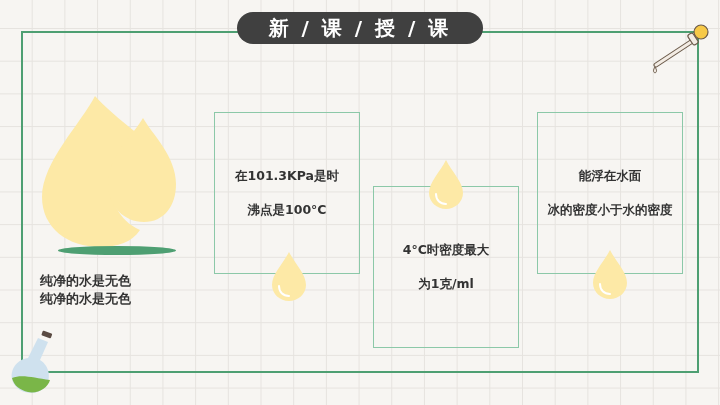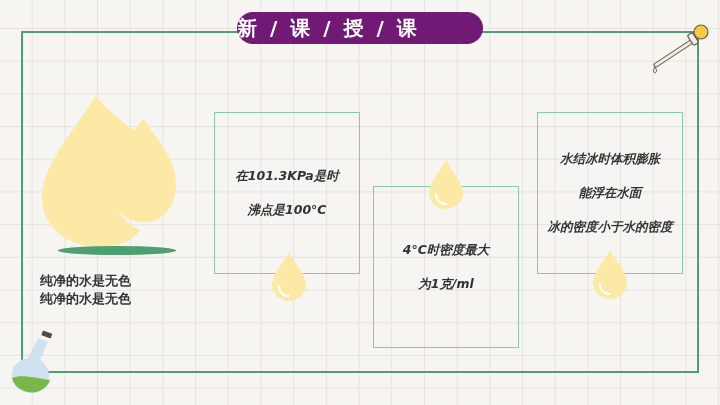--- a/index.html
+++ b/index.html
@@ -12,27 +12,27 @@
       background-size: 32.7px 32.7px;
       background-position: -1px 28px;
       font-family: "DejaVu Sans", sans-serif;
     }
     .frame {
       position: absolute; left: 21px; top: 31px; width: 678px; height: 342px;
       border: 2px solid #4e9f72; box-sizing: border-box;
     }
     .title-pill {
       position: absolute; left: 237px; top: 12px; width: 246px; height: 32px;
-      background: #701a75; border-radius: 16px;
+      background: #404040; border-radius: 16px;
       color: #ffffff; font-size: 20px; font-weight: bold; letter-spacing: 3px;
-      display: flex; align-items: center; 
+      display: flex; align-items: center; justify-content: center;
     }
     .card {
       position: absolute; border: 1.5px solid #8cc8a8; box-sizing: border-box;
-      display: flex; flex-direction: column; align-items: center; justify-content: center; font-style: italic;
+      display: flex; flex-direction: column; align-items: center; justify-content: center;
     }
     .card .line {
       color: #333333; font-size: 12.5px; font-weight: bold; line-height: 34px; white-space: nowrap;
     }
     .card-1 { left: 214px; top: 112px; width: 146px; height: 162px; }
     .card-2 { left: 373px; top: 186px; width: 146px; height: 162px; align-items: center; }
     .card-3 { left: 537px; top: 112px; width: 146px; height: 162px; }
     .drop { position: absolute; }
     .left-caption {
       position: absolute; left: 40px; top: 272px; width: 160px;
@@ -76,21 +76,20 @@
 <div class="card card-2">
   <div class="line">4°C时密度最大</div>
   <div class="line">为1克/ml</div>
 </div>
 <svg class="drop" style="left:428px; top:158px;" width="36" height="52" viewBox="0 0 36 52">
   <path d="M18 2 C 12 14, 1 24, 1 35 C 1 44, 9 51, 18 51 C 27 51, 35 44, 35 35 C 35 24, 24 14, 18 2 Z" fill="#fde9a6"></path>
   <path d="M8 36 C 8 42, 12 46, 18 46" stroke="#ffffff" stroke-width="2" fill="none" stroke-linecap="round"></path>
 </svg>
 
 <div class="card card-3">
-  <div class="line">水结冰时体积膨胀</div>
   <div class="line">能浮在水面</div>
   <div class="line">冰的密度小于水的密度</div>
 </div>
 <svg class="drop" style="left:592px; top:248px;" width="36" height="52" viewBox="0 0 36 52">
   <path d="M18 2 C 12 14, 1 24, 1 35 C 1 44, 9 51, 18 51 C 27 51, 35 44, 35 35 C 35 24, 24 14, 18 2 Z" fill="#fde9a6"></path>
   <path d="M8 36 C 8 42, 12 46, 18 46" stroke="#ffffff" stroke-width="2" fill="none" stroke-linecap="round"></path>
 </svg>
 
 <svg class="icon" style="left:650px; top:22px;" width="62" height="56" viewBox="0 0 62 56">
   <line x1="6" y1="43" x2="44" y2="18" stroke="#6b5a4a" stroke-width="5" stroke-linecap="round"></line>

